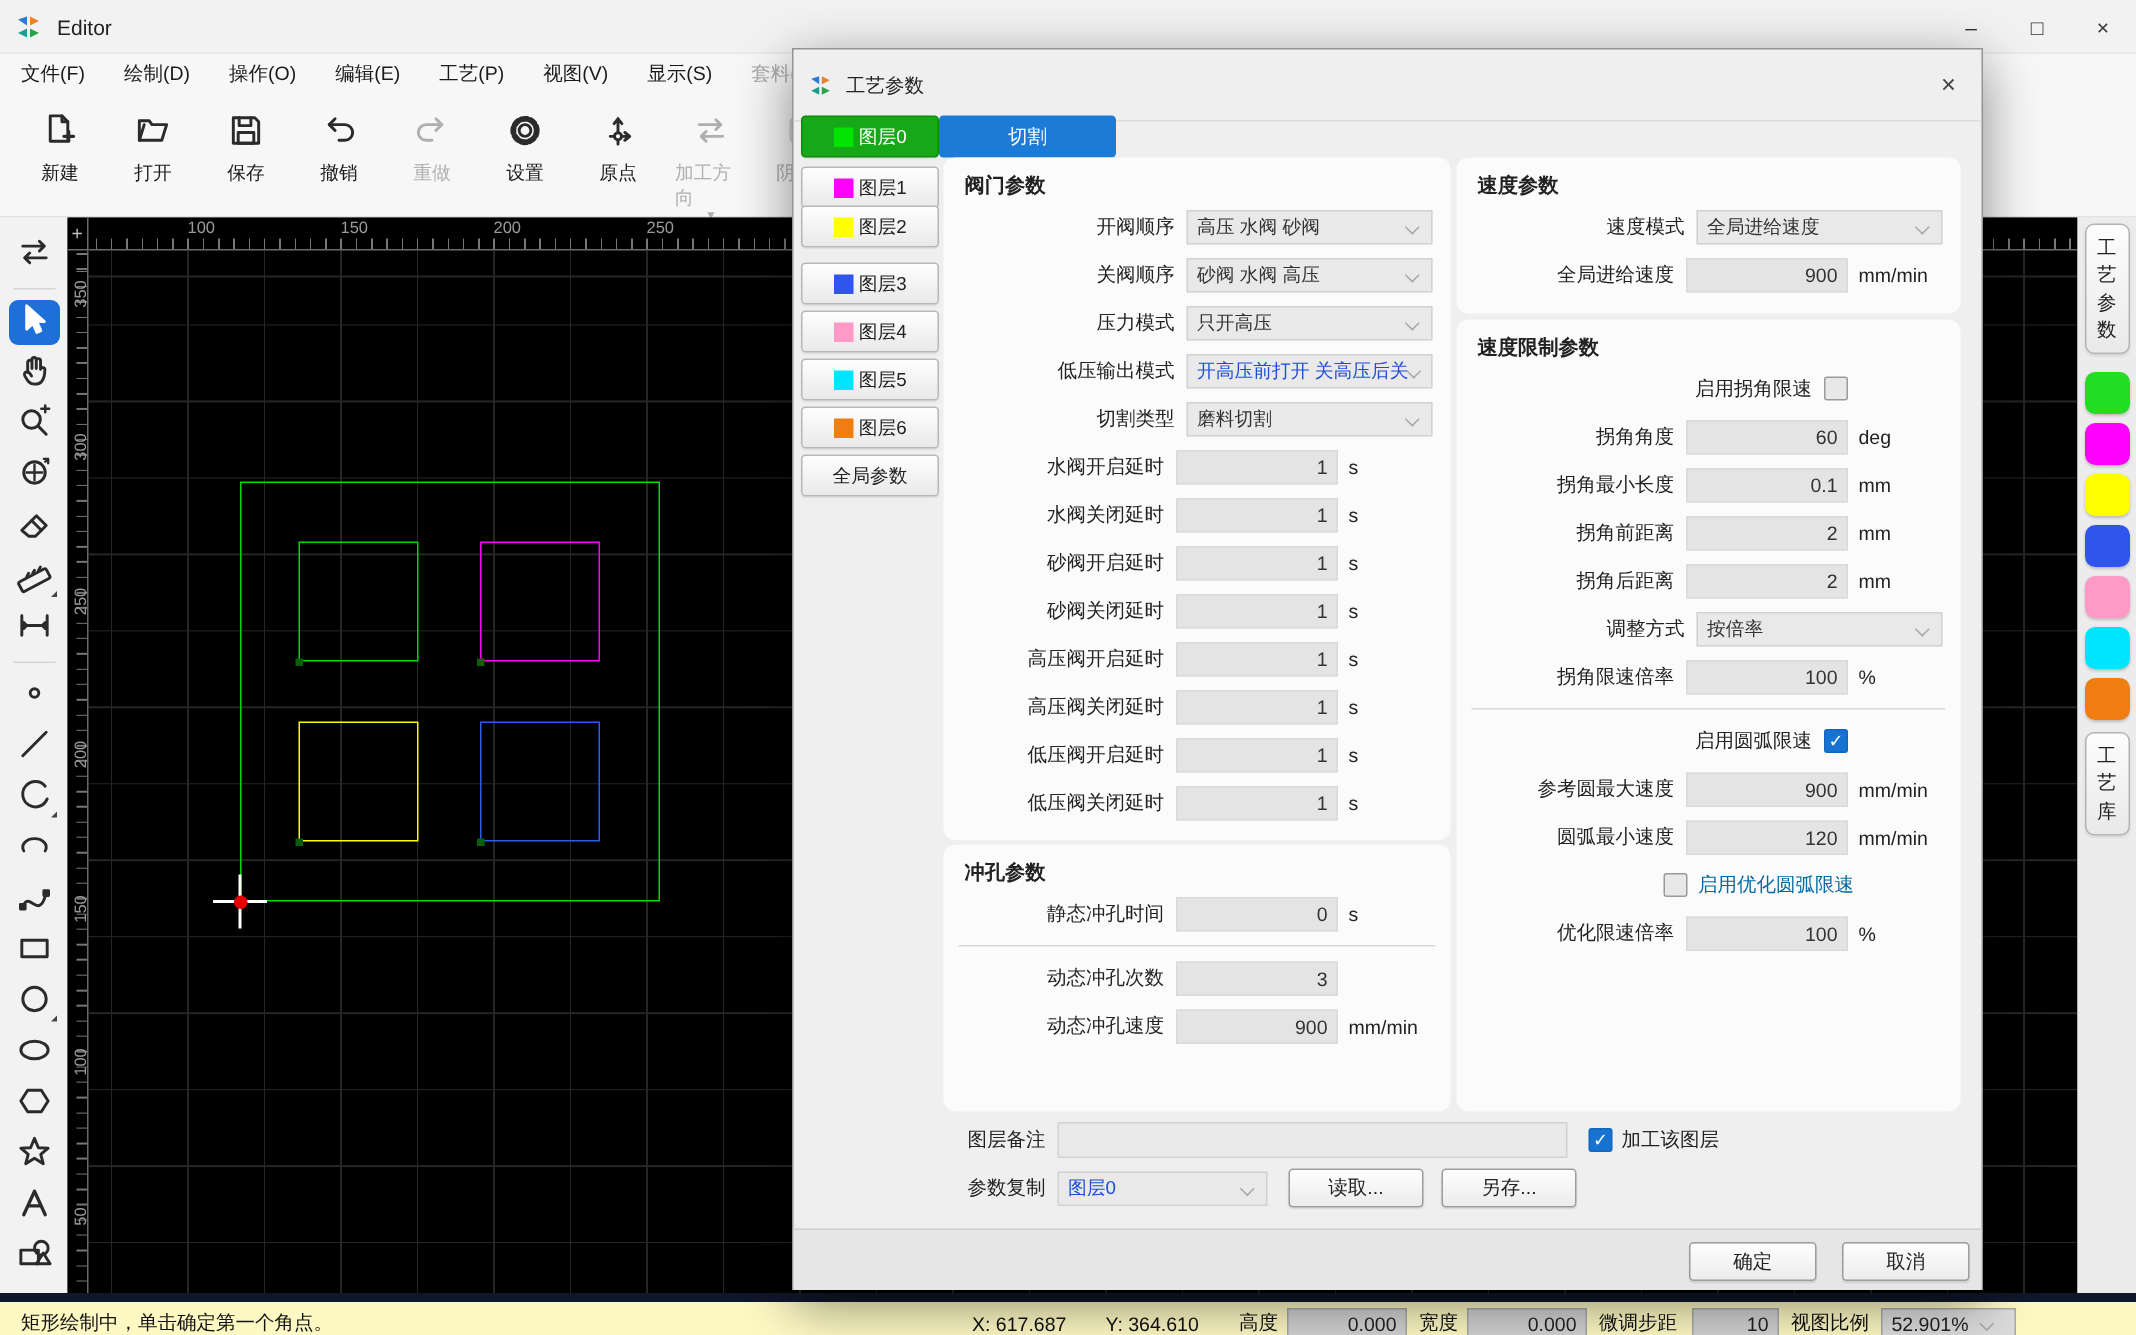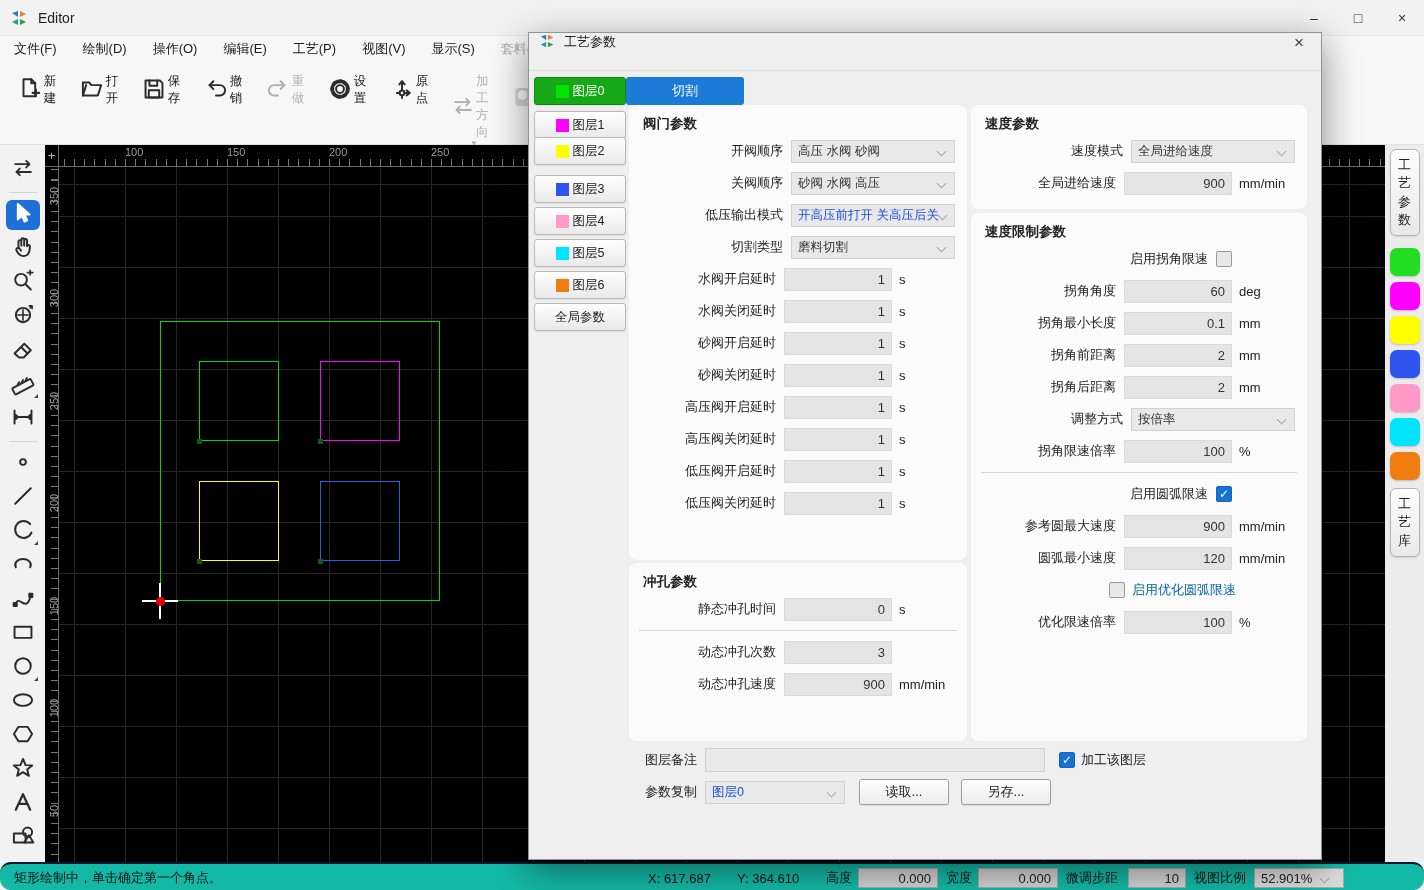--- a/index.html
+++ b/index.html
@@ -9,21 +9,21 @@
   
   #titlebar{position:absolute;left:0;top:0;width:1424px;height:36px;background:#f2f2f2;display:flex;align-items:center;border-bottom:1px solid #e7e7e7;}
   #titlebar .appicon{margin-left:10px;width:18px;height:18px;}
   #win-title{margin-left:10px;font-size:14px;color:#222;}
   .wincontrols{margin-left:auto;display:flex;height:100%;}
   .winbtn{width:44px;height:100%;display:flex;align-items:center;justify-content:center;font-size:14px;color:#333;cursor:default;}
   #menubar{position:absolute;left:0;top:36px;width:1424px;height:26px;background:#f7f7f7;display:flex;align-items:center;gap:26px;padding-left:14px;font-size:13px;color:#1a1a1a;}
   .menu-item{cursor:default;}
   .menu-item.disabled{color:#aaa;}
   #toolbar{position:absolute;left:0;top:62px;width:1424px;height:83px;background:#f7f7f7;border-bottom:1px solid #e2e2e2;display:flex;align-items:flex-start;padding-left:16px;gap:14px;}
-  .tb-item{width:48px;display:flex;align-items:center;padding-top:8px;position:relative;justify-content:center;}
+  .tb-item{width:48px;display:flex;flex-direction:column;align-items:center;padding-top:8px;position:relative;justify-content:center;}
   .tb-item .ticon{width:34px;height:34px;display:flex;align-items:center;justify-content:center;}
   .tb-item .tlabel{font-size:12.5px;color:#1a1a1a;margin-top:3px;}
   .tb-item.disabled .tlabel{color:#b0b0b0;}
   .tb-item.disabled svg{opacity:.35;}
   .tb-caret{position:absolute;bottom:-7px;font-size:8px;color:#b0b0b0;}
 
   
   #lefttools{position:absolute;left:0;top:145px;width:45px;height:717px;background:#f2f2f2;display:flex;flex-direction:column;align-items:center;padding-top:8px;}
   .tool{width:34px;height:30px;display:flex;align-items:center;justify-content:center;border-radius:6px;position:relative;margin:2px 0;}
   .tool.active{background:#1f6fd9;}
@@ -52,29 +52,29 @@
   #crosshair .ch-v{position:absolute;left:-1px;top:-18px;width:2px;height:36px;background:#fff;}
   #crosshair .ch-dot{position:absolute;left:-4px;top:-4px;width:9px;height:9px;border-radius:50%;background:#e80000;}
 
   
   #sidebar{position:absolute;left:1385px;top:145px;width:39px;height:717px;background:#ececec;display:flex;flex-direction:column;align-items:center;padding-top:4px;}
   .side-btn{width:30px;border:1px solid #b5b5b5;border-radius:6px;background:linear-gradient(#fdfdfd,#e9e9e9);padding:7px 0;display:flex;flex-direction:column;align-items:center;gap:2px;font-size:13px;color:#222;box-shadow:0 1px 2px rgba(0,0,0,.12);}
   .side-btn span{line-height:1.25;}
   .swatch{width:30px;height:28px;border-radius:7px;margin-top:6px;box-shadow:0 1px 2px rgba(0,0,0,.2);}
   #swatches{display:flex;flex-direction:column;align-items:center;margin:6px 0 8px 0;}
   
-  #statusbar{position:absolute;left:0;top:862px;width:1424px;height:28px;background:#14b8a6;border-top:2px solid #0f172a;font-size:13px;color:#111;border-radius:11px;}
+  #statusbar{position:absolute;left:0;top:862px;width:1424px;height:28px;background:#fef9c3;border-top:6px solid #0f172a;font-size:13px;color:#111;}
   .sb{position:absolute;top:0;height:28px;display:flex;align-items:center;}
   .sb-box{position:absolute;top:4px;height:20px;background:#d2d2d2;border:1px solid #aaa;font-size:13px;color:#222;display:flex;align-items:center;justify-content:flex-end;padding:0 6px;}
   .sb-combo{justify-content:flex-start;background:#dcdcdc;}
   .sb-combo .chev{margin-left:auto;}
 
   
   #dialog{position:absolute;left:528px;top:32px;width:794px;height:828px;background:#efefef;border:1px solid #949494;box-shadow:0 10px 34px rgba(0,0,0,.45);z-index:10;}
-  #dlg-titlebar{position:absolute;left:0;top:0;right:0;height:38px;display:flex;border-bottom:1px solid #dcdcdc;}
+  #dlg-titlebar{position:absolute;left:0;top:0;right:0;height:48px;display:flex;align-items:center;border-bottom:1px solid #dcdcdc;}
   #dlg-titlebar .appicon{margin-left:10px;width:16px;height:16px;}
   #dlg-title{margin-left:9px;font-size:13px;color:#222;}
   #dlg-close{margin-left:auto;width:44px;text-align:center;font-size:17px;color:#444;}
   .layer-btn{position:absolute;left:5px;width:92px;height:28px;border:1px solid #b8b8b8;border-radius:3px;background:linear-gradient(#fefefe,#e9e9e9);display:flex;align-items:center;justify-content:center;gap:4px;font-size:12.5px;color:#222;box-shadow:0 1px 1px rgba(0,0,0,.08);}
   .layer-btn .chip{width:13px;height:13px;flex:0 0 auto;}
   .layer-btn.selected{background:#17a817;border-color:#0e8a0e;color:#fff;}
   #tab-cut{position:absolute;left:97px;top:44px;width:118px;height:28px;background:#1b7bd7;border-radius:3px;color:#fff;font-size:13px;display:flex;align-items:center;justify-content:center;}
   .group{position:absolute;background:#fbfbfb;border-radius:8px;}
   .group h3{font-size:13.5px;color:#222;font-weight:700;padding:10px 0 2px 14px;}
   .prow{height:32px;display:flex;align-items:center;padding:0 12px;}
@@ -469,20 +469,27 @@
             </span>
           </div>
           <div class="prow">
             <span class="plabel">关阀顺序</span>
             <span class="pselect">
               <span class="val">砂阀 水阀 高压</span>
               <span class="chev"></span>
             </span>
           </div>
           <div class="prow">
+            <span class="plabel">压力模式</span>
+            <span class="pselect">
+              <span class="val">只开高压</span>
+              <span class="chev"></span>
+            </span>
+          </div>
+          <div class="prow">
             <span class="plabel">低压输出模式</span>
             <span class="pselect disabled">
               <span class="val">开高压前打开 关高压后关</span>
               <span class="chev"></span>
             </span>
           </div>
           <div class="prow">
             <span class="plabel">切割类型</span>
             <span class="pselect">
               <span class="val">磨料切割</span>
@@ -646,15 +653,19 @@
     </div>
     <div class="frow" style="left:116px;top:746px;height:26px">
       <span style="margin-right:8px">参数复制</span>
       <span class="pselect disabled" style="width:140px">
           <span class="val">图层0</span>
           <span class="chev"></span>
         </span>
       <span class="dlg-btn" style="width:90px;margin-left:14px">读取...</span>
       <span class="dlg-btn" style="width:90px;margin-left:12px">另存...</span>
     </div>
+    <div id="footer-strip">
+      <span class="dlg-btn" style="position:absolute;left:597px;top:8px;width:85px">确定</span>
+      <span class="dlg-btn" style="position:absolute;left:699px;top:8px;width:85px">取消</span>
+    </div>
   </div>
 
 </div>
 
 </body></html>

